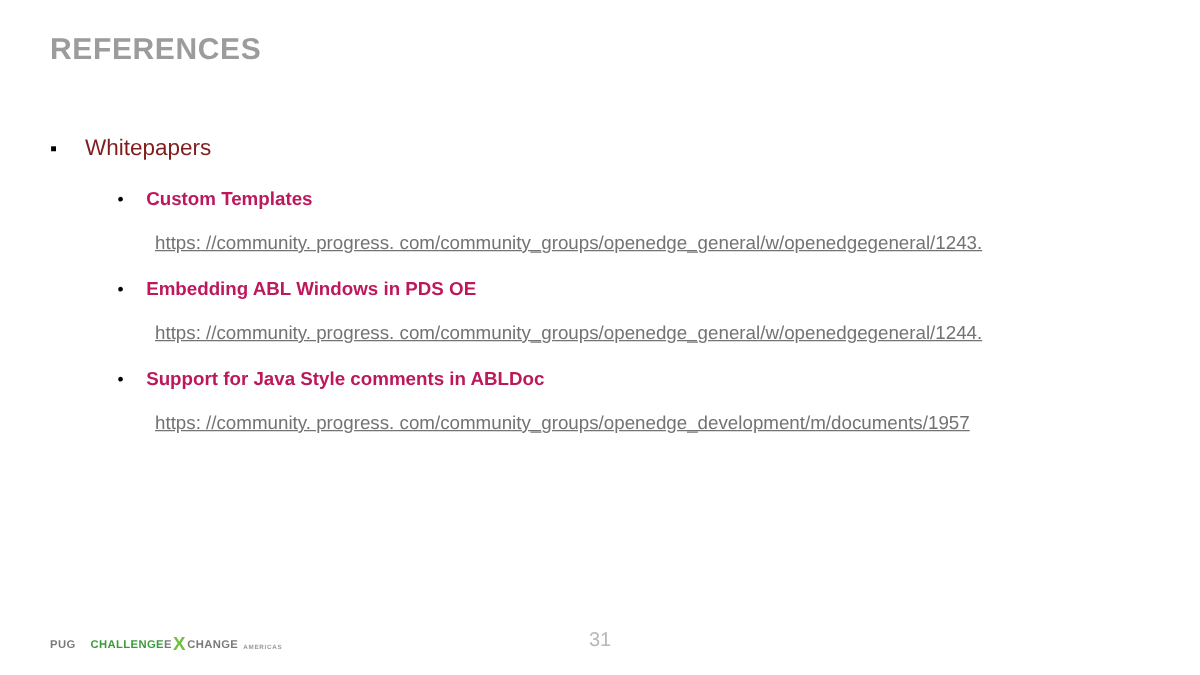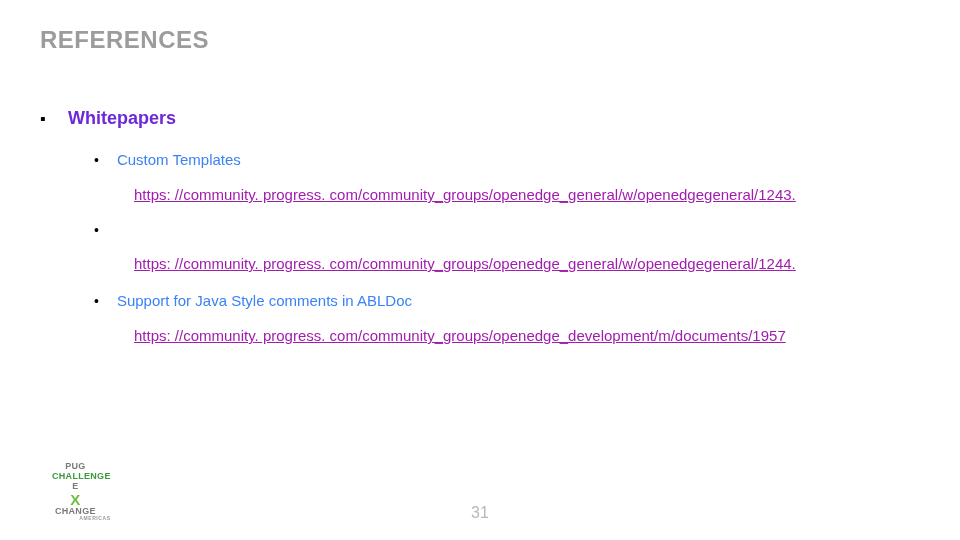--- a/index.html
+++ b/index.html
@@ -33,64 +33,63 @@
   }
   .l1 .bullet {
     width: 10px;
     font-size: 16px;
     color: #000;
     margin-right: 18px;
     line-height: 1;
   }
   .l1 .text {
     font-size: 18px;
-    font-weight: 700;
-    color: #6d28d9;
+    font-weight: 400;
+    color: #7f1d1d;
   }
   .l2 {
     margin-left: 54px;
     margin-bottom: 6px;
   }
   .l2-head {
     display: flex;
     align-items: baseline;
     margin-bottom: 10px;
     margin-top: 12px;
   }
   .l2-head .bullet {
     font-size: 14px;
     color: #000;
     margin-right: 18px;
     line-height: 1;
   }
   .l2-head .text {
     font-size: 15px;
-    font-weight: 400;
-    color: #3b82f6;
+    font-weight: 700;
+    color: #be185d;
   }
   .link-block {
-    margin-left: 40px;
+    margin-left: 30px;
     font-size: 15px;
-    color: #a21caf;
+    color: #737373;
     text-decoration: underline;
     line-height: 2.2;
     word-break: break-all;
   }
   .link-line { display: block; }
   .footer-logo {
     position: absolute;
     bottom: 18px;
     left: 40px;
     display: flex;
     align-items: center;
     font-size: 9px;
     font-weight: 700;
     letter-spacing: 0.3px;
     color: #7a7a7a;
-    flex-direction: column;
   }
   .footer-logo .pug { color: #7a7a7a; }
   .footer-logo .chal { color: #3a9b3a; padding-left: 12px; }
   .footer-logo .e1 { color: #7a7a7a; }
   .footer-logo .x {
     color: #6fbf3f;
     font-size: 15px;
     font-weight: 900;
     margin: 0 1px;
     line-height: 1;
@@ -134,20 +133,21 @@
       <span class="text">Custom Templates</span>
     </div>
     <div class="link-block">
       <span class="link-line">https: //community. progress. com/community_groups/openedge_general/w/openedgegeneral/1243.</span>
     </div>
   </div>
 
   <div class="l2">
     <div class="l2-head">
       <span class="bullet">•</span>
+      <span class="text">Embedding ABL Windows in PDS OE</span>
     </div>
     <div class="link-block">
       <span class="link-line">https: //community. progress. com/community_groups/openedge_general/w/openedgegeneral/1244.</span>
     </div>
   </div>
 
   <div class="l2">
     <div class="l2-head">
       <span class="bullet">•</span>
       <span class="text">Support for Java Style comments in ABLDoc</span>

